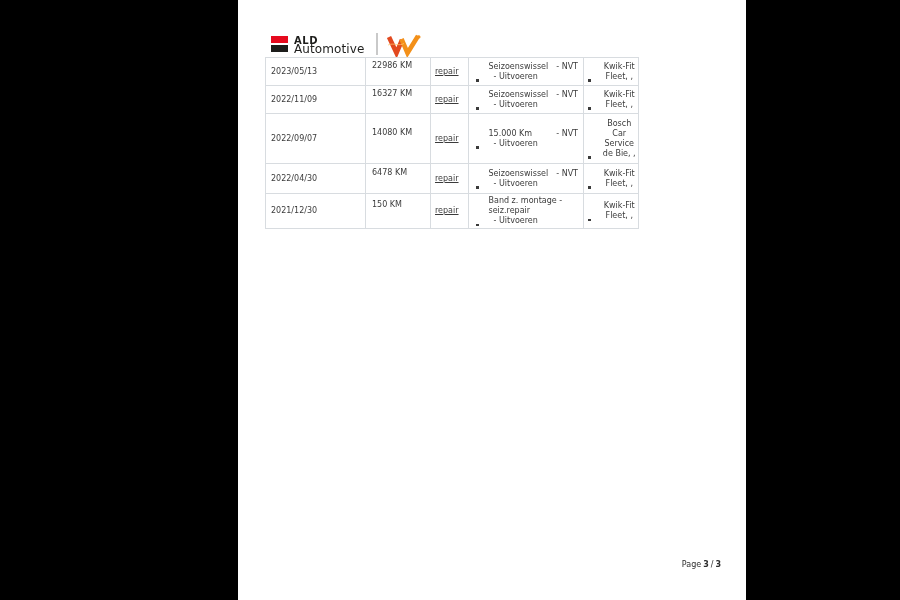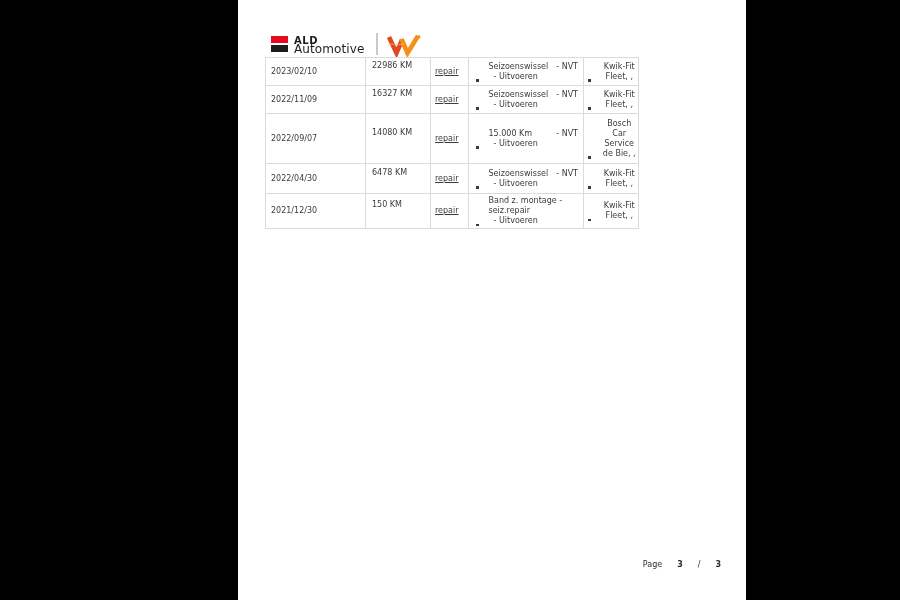--- a/index.html
+++ b/index.html
@@ -85,21 +85,21 @@
   .dact  { padding-left: 5px; }
   .ptxt { flex: 1; margin-left: 12px; min-width: 0; text-align: center; }
 
   
   .footer {
     position: absolute;
     right: 25px; bottom: 31px;
     font-size: 8px;
     color: #2e2e2e;
     display: flex;
-    gap: 15px;
+    gap: 2px;
     align-items: baseline;
   }
   .footer .pg-num { font-weight: bold; }
 </style>
 </head>
 <body>
 
 <div class="page">
 
   <div class="brand-row">
@@ -126,21 +126,21 @@
   <table class="hist">
     <colgroup>
       <col style="width:100px">
       <col style="width:65px">
       <col style="width:38px">
       <col style="width:115px">
       <col style="width:55px">
     </colgroup>
     <tbody>
         <tr class="hrow">
-          <td class="c-date">2023/02/10</td>
+          <td class="c-date">2023/05/13</td>
           <td class="c-km">22986 KM</td>
           <td class="c-type">repair</td>
           <td class="c-desc">
             <div class="li">
               <span class="blt"></span>
               <div class="dtxt">
                 <div class="dline1">
                   <span class="svc-name">Seizoenswissel</span>
                   <span class="svc-status">- NVT</span>
                 </div>

